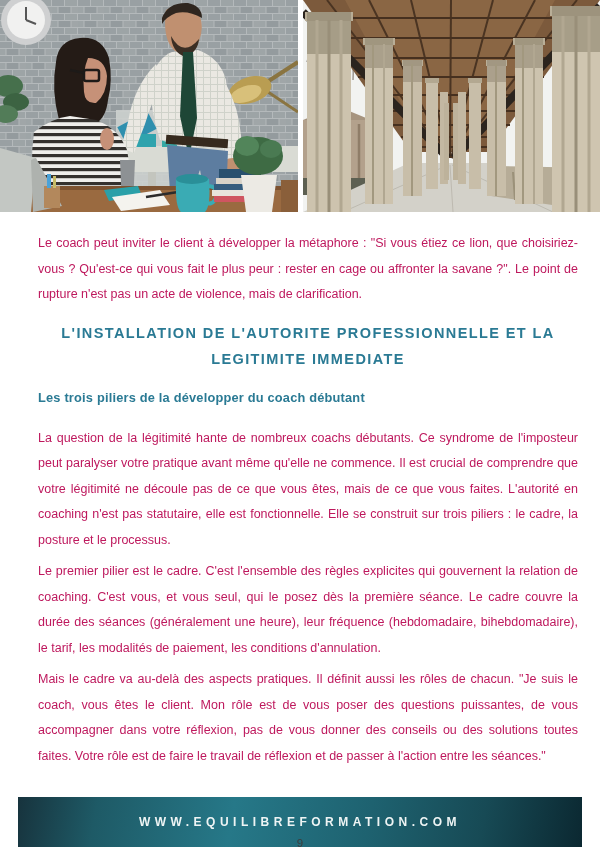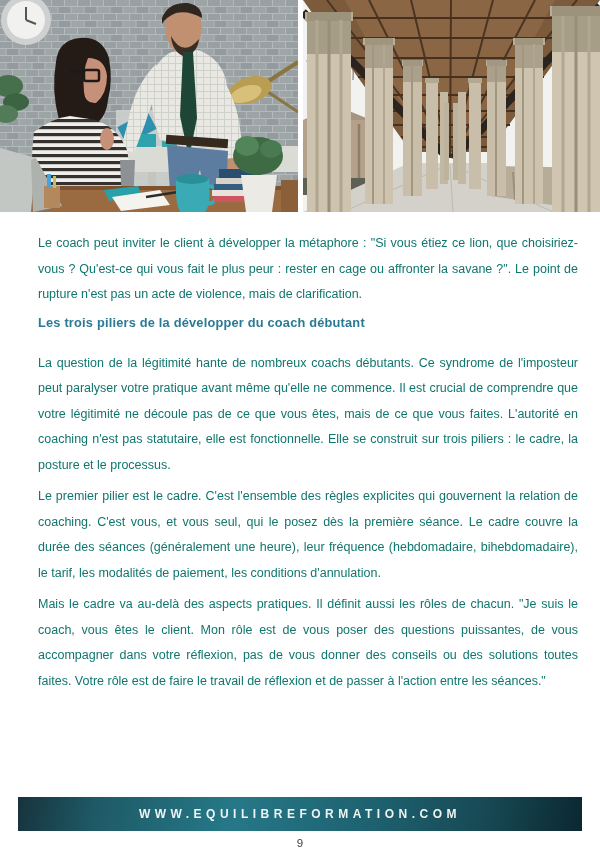--- a/index.html
+++ b/index.html
@@ -9,35 +9,35 @@
     margin:0 auto;
     background:#ffffff;
     font-family:"Liberation Sans", sans-serif;
     overflow:hidden;
   }
   .photos { display:flex; gap:5px; height:212px; }
   .photo { display:block; flex:0 0 auto; }
   .content { padding:19px 22px 0 38px; }
   p.body {
     font-size:12.5px; line-height:25.5px;
-    color:#0f766e; text-align:justify;
+    color:#be185d; text-align:justify;
     margin:0 0 6px 0;
   }
   h1.heading {
     color:#2a7a94; font-size:14.5px; line-height:26px;
     font-weight:bold; text-align:center; letter-spacing:1.4px;
     margin:12px auto 17px auto; max-width:540px;
   }
   h2.subheading {
     color:#2a7a94; font-size:12.8px; line-height:18px;
     font-weight:bold; letter-spacing:0.2px;
     margin:0 0 19px 0;
   }
   .footer-bar {
-    position:absolute; left:18px; right:18px; top:797px; height:34px;
+    position:absolute; left:18px; right:18px; top:797px; height:50px;
     display:flex; align-items:center; justify-content:center;
     background:linear-gradient(100deg,
       #17333d 0%, #1e5a66 14%, #267888 38%,
       #1e6270 62%, #174a55 82%, #0b2831 100%);
   }
   .footer-text {
     color:#eef4f4; font-size:12px; font-weight:bold;
     letter-spacing:4.5px; white-space:nowrap;
   }
   .page-number {
@@ -254,20 +254,21 @@
         <rect x="166" y="78" width="12" height="111" fill="#c8bea9"></rect>
         <rect x="165" y="78" width="14" height="5" fill="#b3a891"></rect>
         <rect x="155" y="92" width="8" height="92" fill="#c3b8a2"></rect>
         <rect x="150" y="103" width="5" height="77" fill="#bdb29b"></rect>
       </g>
     </svg>
   </div>
 
   <div class="content">
     <p class="body">Le coach peut inviter le client à développer la métaphore : "Si vous étiez ce lion, que choisiriez-vous ? Qu'est-ce qui vous fait le plus peur : rester en cage ou affronter la savane ?". Le point de rupture n'est pas un acte de violence, mais de clarification.</p>
+    <h1 class="heading">L'INSTALLATION DE L'AUTORITE PROFESSIONNELLE ET LA LEGITIMITE IMMEDIATE</h1>
     <h2 class="subheading">Les trois piliers de la développer du coach débutant</h2>
     <p class="body">La question de la légitimité hante de nombreux coachs débutants. Ce syndrome de l'imposteur peut paralyser votre pratique avant même qu'elle ne commence. Il est crucial de comprendre que votre légitimité ne découle pas de ce que vous êtes, mais de ce que vous faites. L'autorité en coaching n'est pas statutaire, elle est fonctionnelle. Elle se construit sur trois piliers : le cadre, la posture et le processus.</p>
     <p class="body">Le premier pilier est le cadre. C'est l'ensemble des règles explicites qui gouvernent la relation de coaching. C'est vous, et vous seul, qui le posez dès la première séance. Le cadre couvre la durée des séances (généralement une heure), leur fréquence (hebdomadaire, bihebdomadaire), le tarif, les modalités de paiement, les conditions d'annulation.</p>
     <p class="body">Mais le cadre va au-delà des aspects pratiques. Il définit aussi les rôles de chacun. "Je suis le coach, vous êtes le client. Mon rôle est de vous poser des questions puissantes, de vous accompagner dans votre réflexion, pas de vous donner des conseils ou des solutions toutes faites. Votre rôle est de faire le travail de réflexion et de passer à l'action entre les séances."</p>
   </div>
 
   <div class="footer-bar">
     <span class="footer-text">WWW.EQUILIBREFORMATION.COM</span>
   </div>
   <div class="page-number">9</div>

